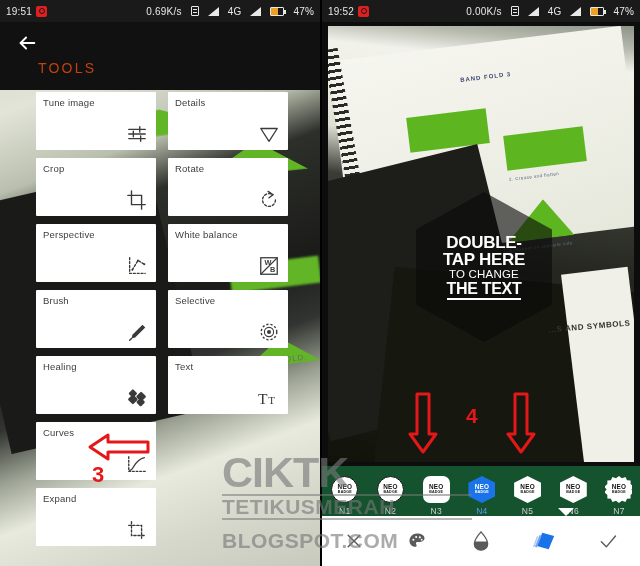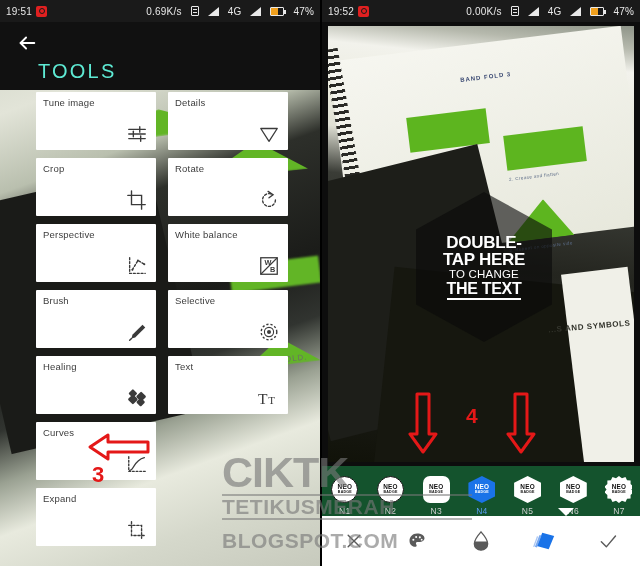--- a/index.html
+++ b/index.html
@@ -54,21 +54,21 @@
   .darkwedge { position:absolute; left:-6%; top:30%; width:62%; height:46%;
                background:#1a1b18; transform:rotate(-13deg); filter:blur(.6px); }
   .fold-txt { position:absolute; right:4%; top:61%; color:#6c6f66; font-size:8px;
               letter-spacing:1px; transform:rotate(-7deg); }
 
   
   .l-header { position:relative; z-index:20; height:68px; background:#111; }
   .back-arrow { position:absolute; left:16px; top:10px; width:22px; height:22px;
                 cursor:pointer; }
   .back-arrow svg { display:block; }
-  .tools-title { position:absolute; left:38px; top:38px; color:#5eead4; font-size:20px;
+  .tools-title { position:absolute; left:38px; top:38px; color:#c2410c; font-size:14px;
                  letter-spacing:2.2px; font-weight:400; }
 
   
   .tools-grid { position:relative; z-index:20; padding:2px 32px 0 36px;
                 display:grid; grid-template-columns:1fr 1fr; gap:8px 12px; }
   .tool-card { position:relative; background:#fff; height:58px; border-radius:1px;
                padding:5px 7px; cursor:pointer; }
   .tool-label { font-size:9.5px; color:#3c3c3c; letter-spacing:.2px; }
   .tool-ico { position:absolute; right:8px; bottom:5px; width:22px; height:22px;
               color:#3a3a3a; }

